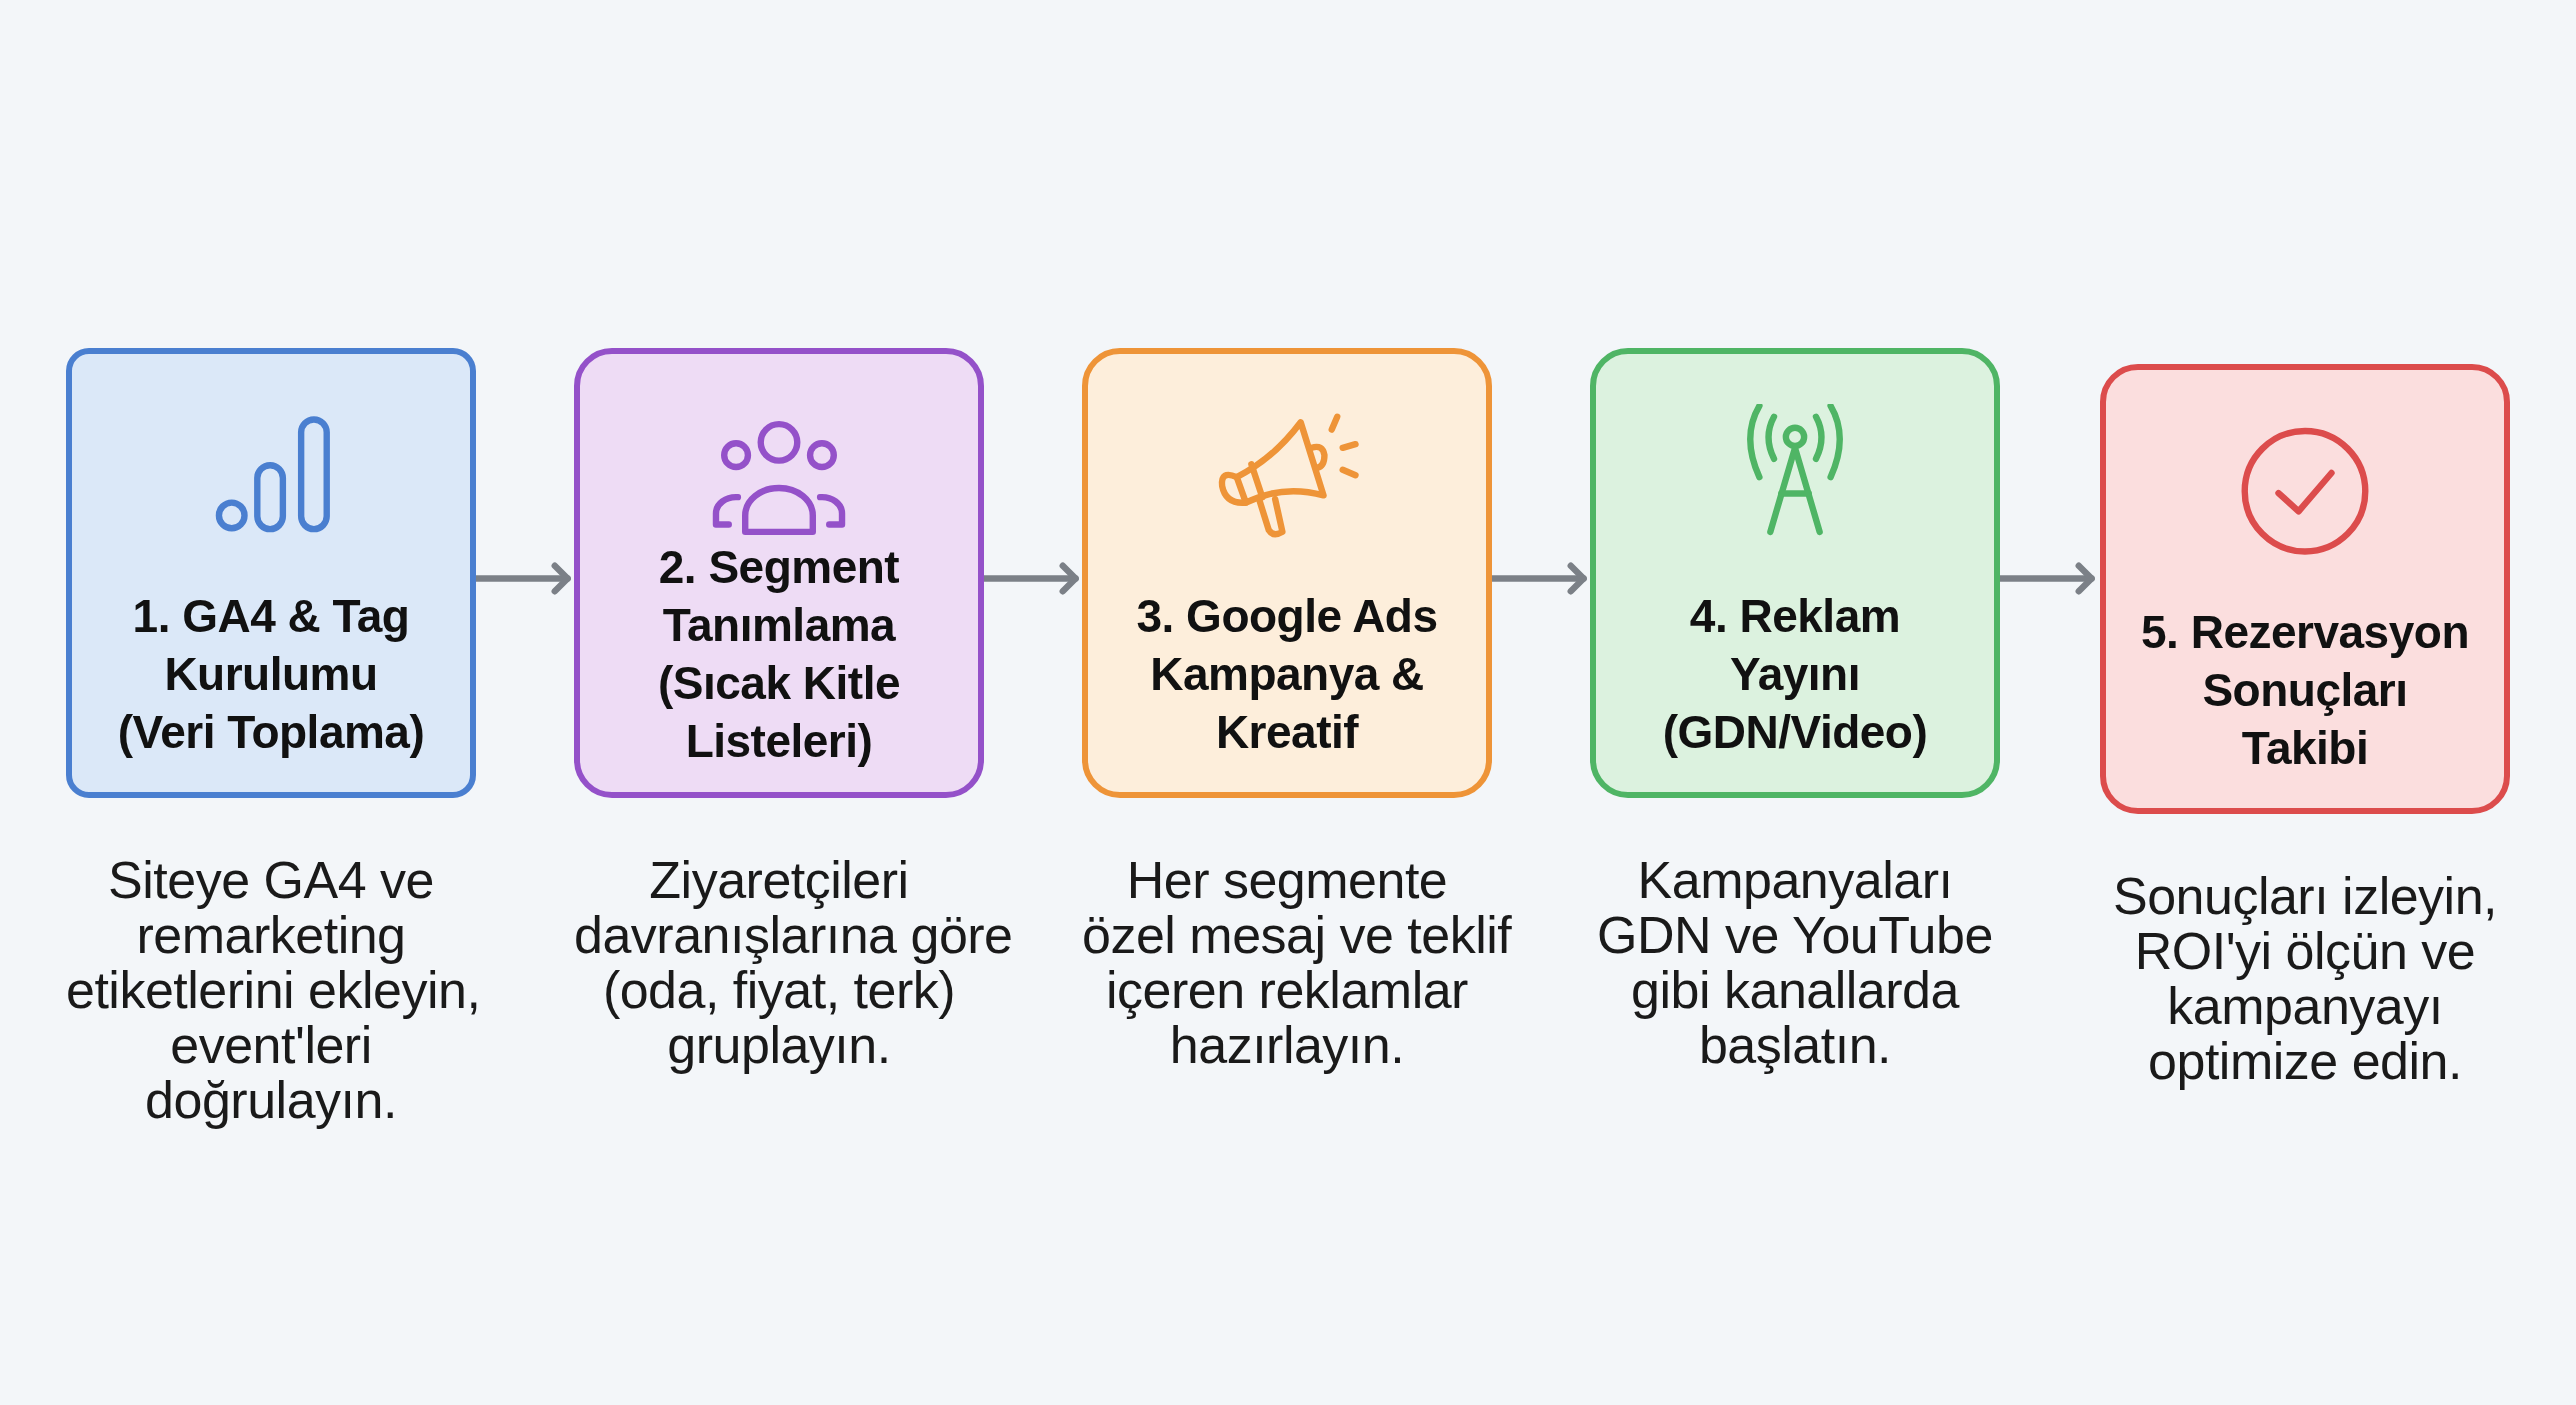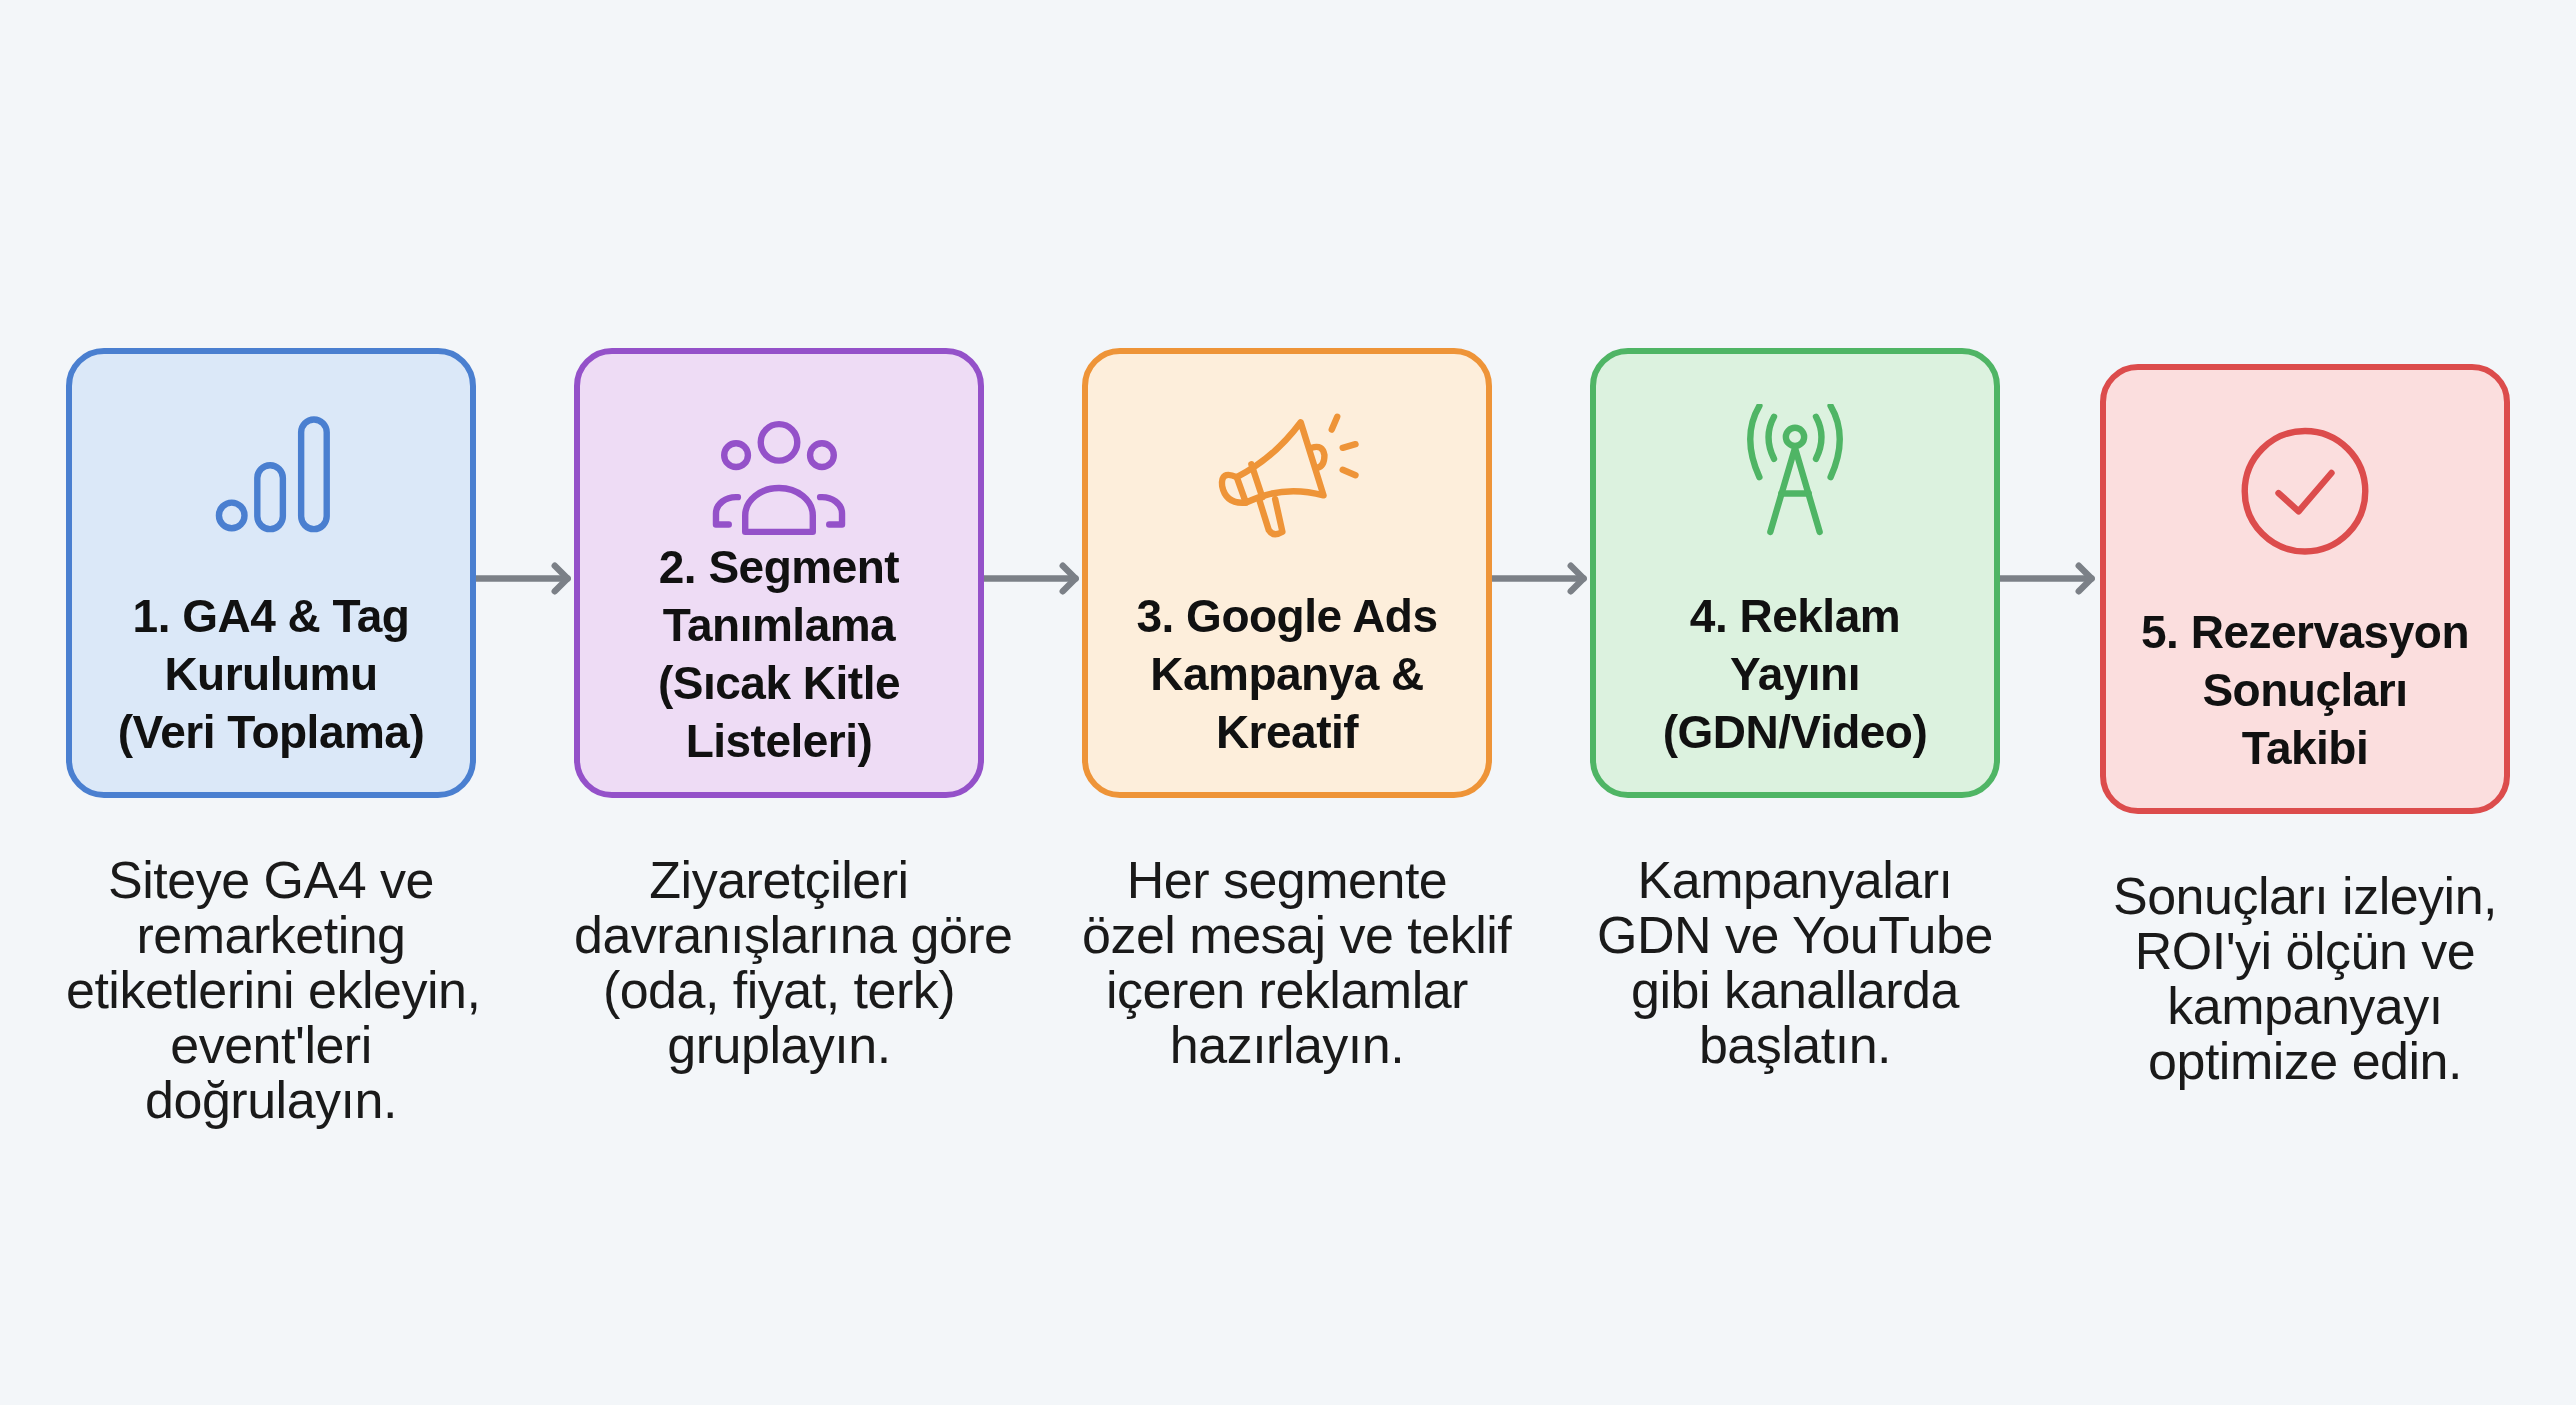--- a/index.html
+++ b/index.html
@@ -76,21 +76,21 @@
     }
     .desc span { display: block; white-space: nowrap; }
     .arrow {
       position: absolute;
       top: 212px;
       width: 98px;
       height: 37px;
     }
     .arrow svg { width: 100%; height: 100%; display: block; }
 
-    .c-blue   { border-color: #4a7fd0; background: #dbe8f8; }
+    .c-blue   { border-color: #4a7fd0; background: #dbe8f8; border-radius: 23px; }
     .c-purple { border-color: #9451c9; background: #eedcf5; }
     .c-orange { border-color: #ee9438; background: #fdeedb; }
     .c-green  { border-color: #4fb565; background: #dcf2df; }
     .c-red    { border-color: #dc4c4c; background: #fbdede; }
   </style>
 </head>
 <body>
 
 <div class="flow">
 

